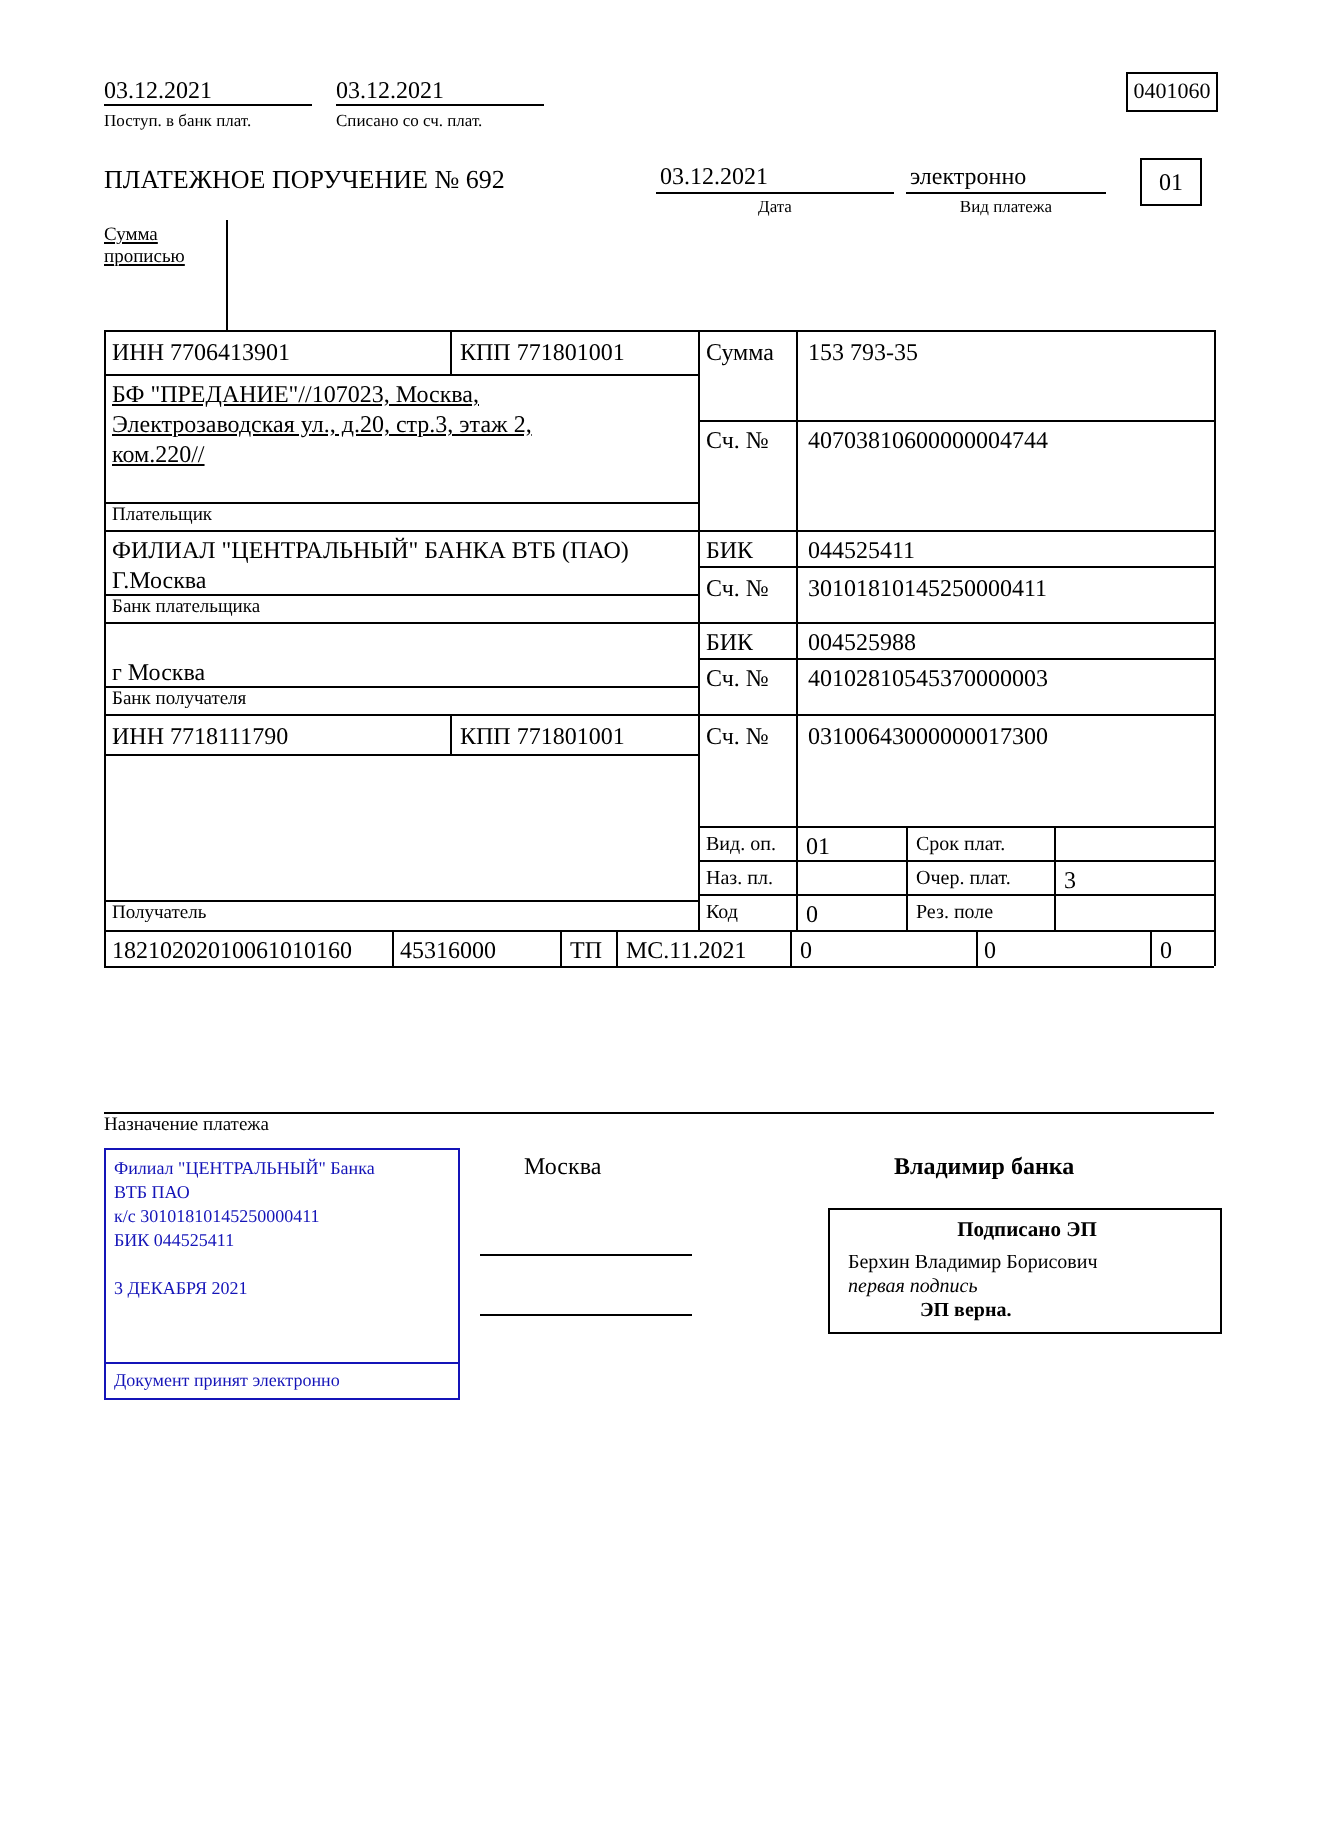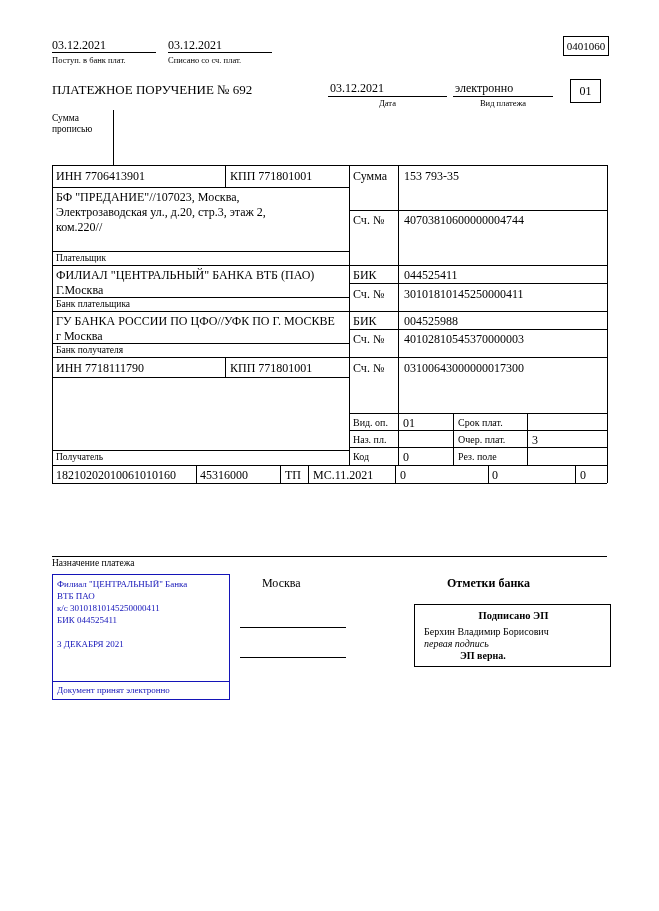--- a/index.html
+++ b/index.html
@@ -2,21 +2,21 @@
 <html><head>
 <meta charset="utf-8">
 <style>
   * { margin:0; padding:0; box-sizing:border-box; }
   html,body { background:#ffffff; }
   .page {
     position:relative; width:616px; height:911px; background:#ffffff;
     font-family:"Liberation Serif", serif; color:#000; overflow:hidden;
   }
   .abs { position:absolute; white-space:nowrap; }
-  .wrap { white-space:normal; line-height:15px; }
+  .wrap { white-space:normal; line-height:15px;text-decoration:underline; }
   .t12 { font-size:12px; }
   .t10 { font-size:10px; }
   .t9  { font-size:9.5px; }
   .t8  { font-size:8.5px; }
   .title { font-size:13px; font-weight:normal; }
   .b { font-weight:bold; }
   .i { font-style:italic; }
   .ctr { text-align:center; }
   .hl { position:absolute; height:1px; background:#000; }
   .vl { position:absolute; width:1px; background:#000; }
@@ -109,21 +109,20 @@
   <div class="abs t12" style="left:404px;top:213px">40703810600000004744</div>
 
   <div class="abs t12" style="left:56px;top:268px">ФИЛИАЛ "ЦЕНТРАЛЬНЫЙ" БАНКА ВТБ (ПАО)</div>
   <div class="abs t12" style="left:56px;top:283px">Г.Москва</div>
   <div class="abs t9" style="left:56px;top:299px">Банк плательщика</div>
   <div class="abs t12" style="left:353px;top:268px">БИК</div>
   <div class="abs t12" style="left:404px;top:268px">044525411</div>
   <div class="abs t12" style="left:353px;top:287px">Сч. №</div>
   <div class="abs t12" style="left:404px;top:287px">30101810145250000411</div>
 
-  <div class="abs t12" style="left:56px;top:314px">ГУ БАНКА РОССИИ ПО ЦФО//УФК ПО Г. МОСКВЕ</div>
   <div class="abs t12" style="left:56px;top:329px">г Москва</div>
   <div class="abs t9" style="left:56px;top:345px">Банк получателя</div>
   <div class="abs t12" style="left:353px;top:314px">БИК</div>
   <div class="abs t12" style="left:404px;top:314px">004525988</div>
   <div class="abs t12" style="left:353px;top:332px">Сч. №</div>
   <div class="abs t12" style="left:404px;top:332px">40102810545370000003</div>
 
   <div class="abs t12" style="left:56px;top:361px">ИНН 7718111790</div>
   <div class="abs t12" style="left:230px;top:361px">КПП 771801001</div>
   <div class="abs t12" style="left:353px;top:361px">Сч. №</div>
@@ -149,21 +148,21 @@
   <div class="abs t12" style="left:200px;top:468px">45316000</div>
   <div class="abs t12" style="left:285px;top:468px">ТП</div>
   <div class="abs t12" style="left:313px;top:468px">МС.11.2021</div>
   <div class="abs t12" style="left:400px;top:468px">0</div>
   <div class="abs t12" style="left:492px;top:468px">0</div>
   <div class="abs t12" style="left:580px;top:468px">0</div>
 
   <div class="abs t9" style="left:52px;top:558px">Назначение платежа</div>
 
   <div class="abs t12" style="left:262px;top:576px">Москва</div>
-  <div class="abs t12 b" style="left:447px;top:576px">Отметки банка</div>
+  <div class="abs t12 b" style="left:447px;top:576px">Владимир банка</div>
 
   <div class="hl" style="left:240px;top:627px;width:106px"></div>
   <div class="hl" style="left:240px;top:657px;width:106px"></div>
 
   <div class="stamp" style="left:52px;top:574px;width:178px;height:126px">
     <div class="abs" style="left:4px;top:4px">Филиал "ЦЕНТРАЛЬНЫЙ" Банка</div>
     <div class="abs" style="left:4px;top:16px">ВТБ ПАО</div>
     <div class="abs" style="left:4px;top:28px">к/с 30101810145250000411</div>
     <div class="abs" style="left:4px;top:40px">БИК 044525411</div>
     <div class="abs" style="left:4px;top:64px">3 ДЕКАБРЯ 2021</div>

